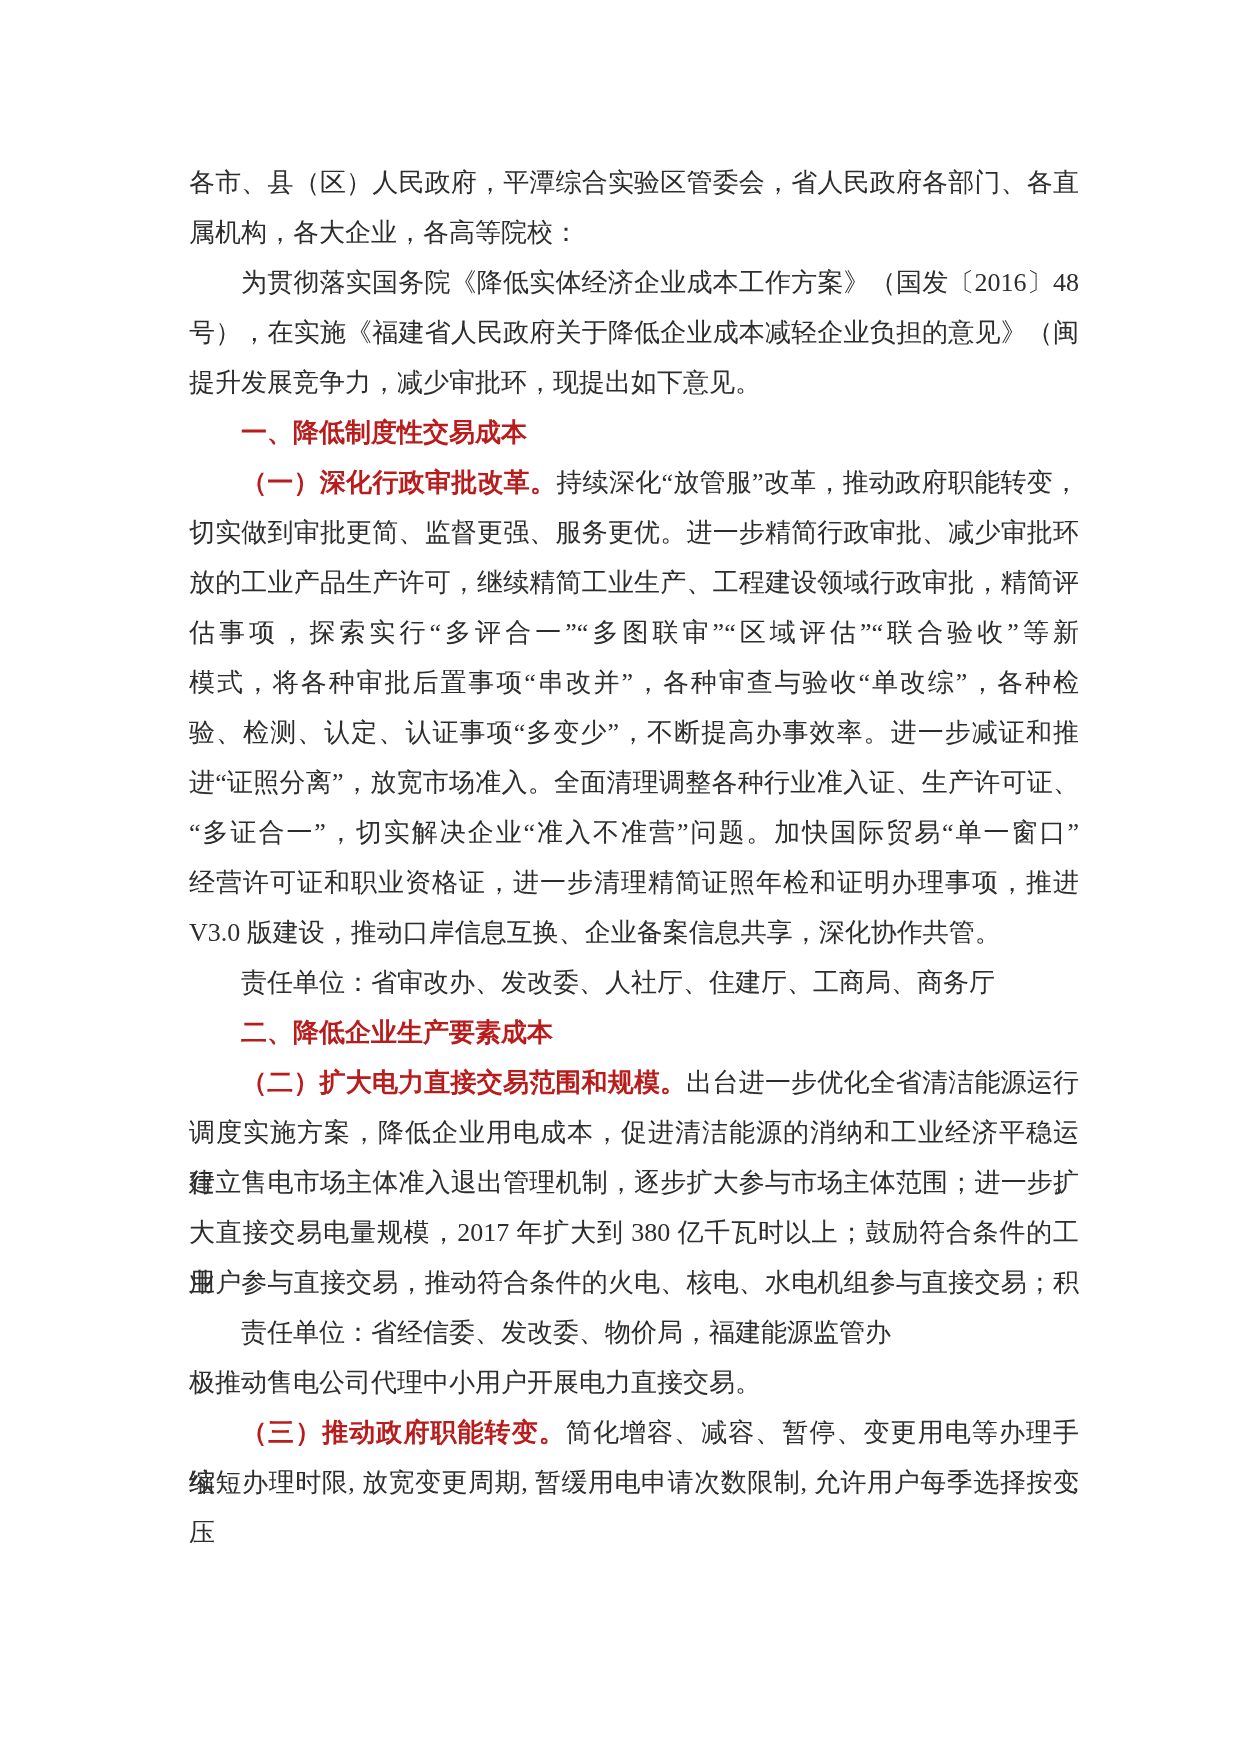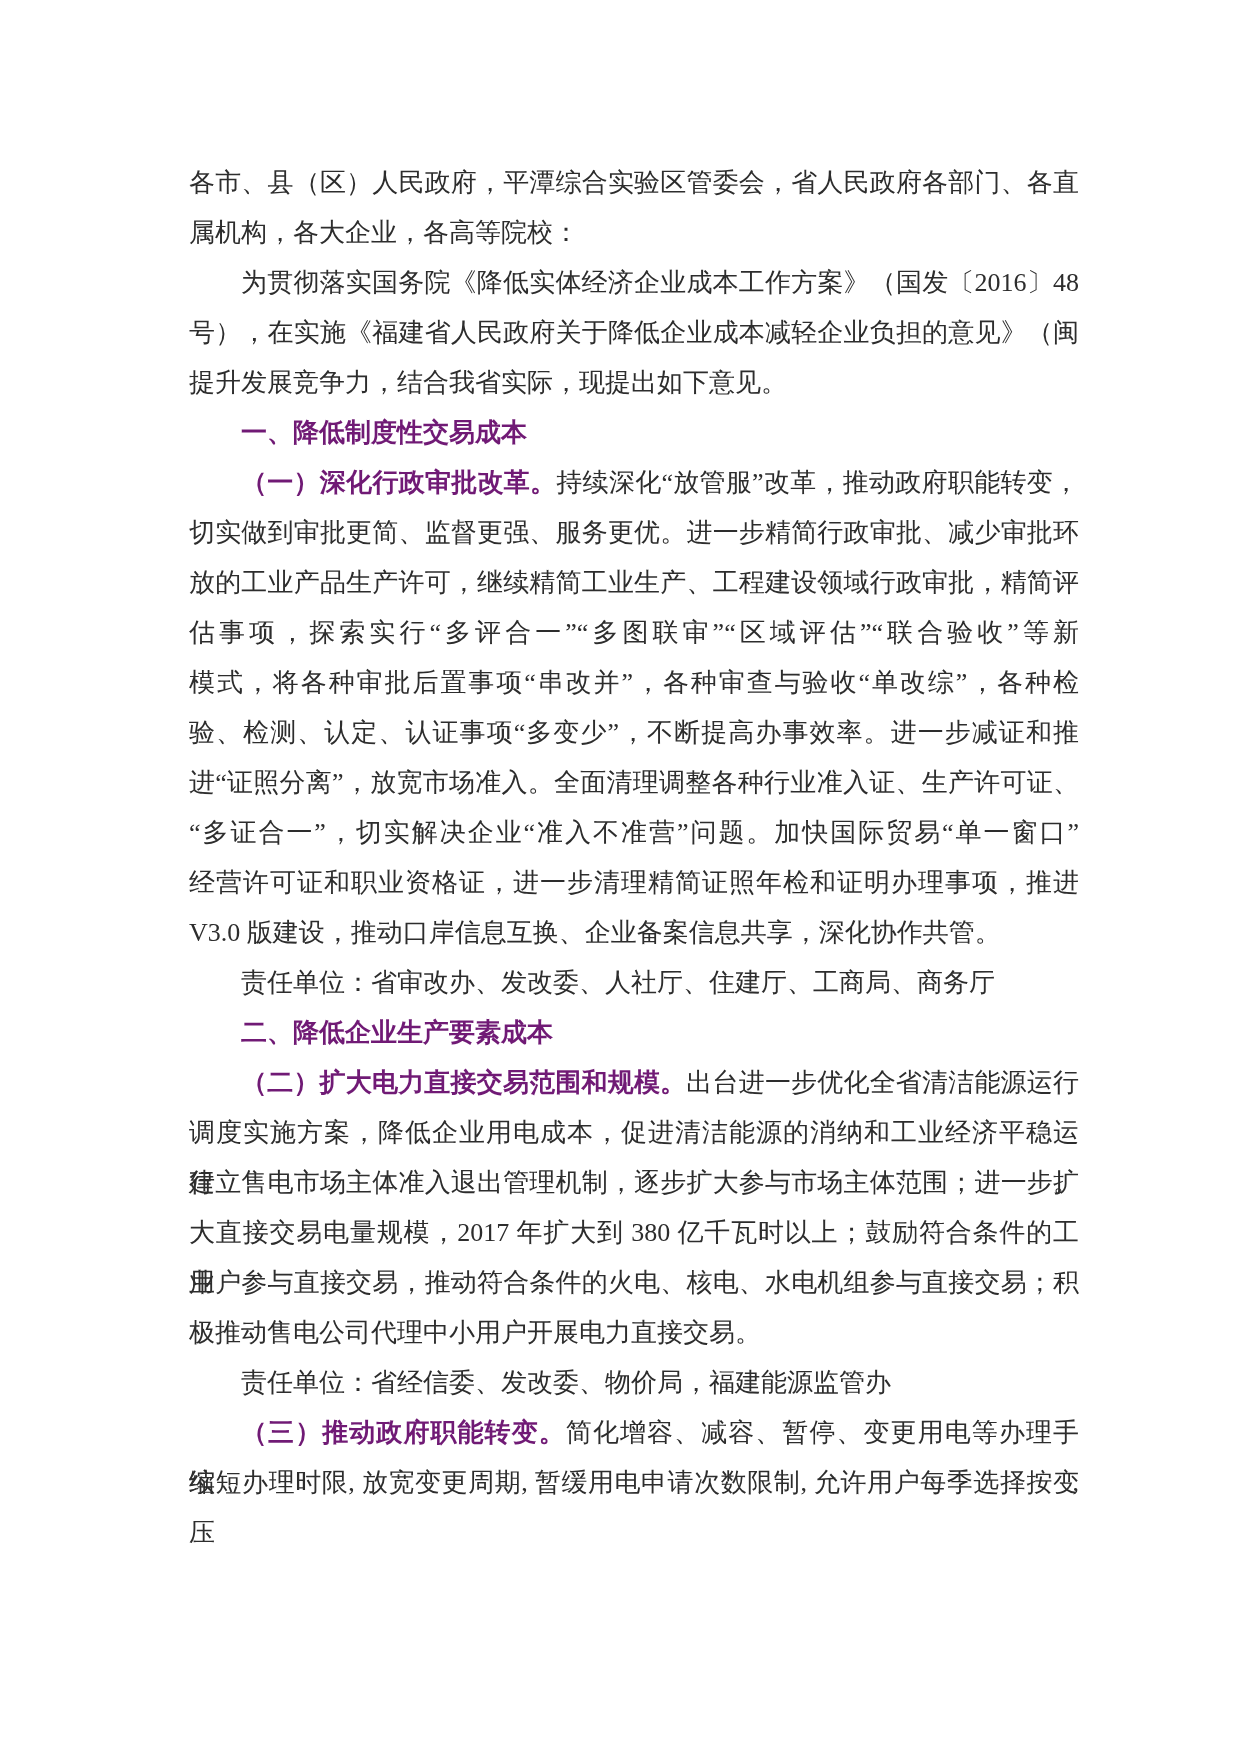--- a/index.html
+++ b/index.html
@@ -33,38 +33,38 @@
   .line.indent {
     text-indent: 52px;
   }
   .line.justify {
     white-space: normal;
     text-align: justify;
     text-align-last: justify;
   }
   .line .line-bold {
     font-weight: 700;
-    color: #701a75;
+    color: #b91c1c;
   }
 </style>
 </head>
 <body>
 
 <div class="page">
   <div class="text-block" id="doc-body" style="color: rgb(45, 45, 45);">
   <div class="line justify"><span class="line-regular">各市、县（区）人民政府，平潭综合实验区管委会，省人民政府各部门、各直</span></div>
 
   <div class="line"><span class="line-regular">属机构，各大企业，各高等院校：</span></div>
 
   <div class="line indent justify"><span class="line-regular">为贯彻落实国务院《降低实体经济企业成本工作方案》（国发〔2016〕48</span></div>
 
   <div class="line justify"><span class="line-regular">号），在实施《福建省人民政府关于降低企业成本减轻企业负担的意见》（闽</span></div>
 
 
-  <div class="line"><span class="line-regular">提升发展竞争力，结合我省实际，现提出如下意见。</span></div>
+  <div class="line"><span class="line-regular">提升发展竞争力，减少审批环，现提出如下意见。</span></div>
 
   <div class="line indent"><span class="line-bold">一、降低制度性交易成本</span></div>
 
   <div class="line indent justify"><span class="line-bold">（一）深化行政审批改革。</span><span class="line-regular">持续深化“放管服”改革，推动政府职能转变，</span></div>
 
   <div class="line justify"><span class="line-regular">切实做到审批更简、监督更强、服务更优。进一步精简行政审批、减少审批环</span></div>
 
 
   <div class="line justify"><span class="line-regular">放的工业产品生产许可，继续精简工业生产、工程建设领域行政审批，精简评</span></div>
 
@@ -89,21 +89,21 @@
   <div class="line indent justify"><span class="line-bold">（二）扩大电力直接交易范围和规模。</span><span class="line-regular">出台进一步优化全省清洁能源运行</span></div>
 
   <div class="line justify"><span class="line-regular">调度实施方案，降低企业用电成本，促进清洁能源的消纳和工业经济平稳运行。</span></div>
 
   <div class="line justify"><span class="line-regular">建立售电市场主体准入退出管理机制，逐步扩大参与市场主体范围；进一步扩</span></div>
 
   <div class="line justify"><span class="line-regular">大直接交易电量规模，2017 年扩大到 380 亿千瓦时以上；鼓励符合条件的工业</span></div>
 
   <div class="line justify"><span class="line-regular">用户参与直接交易，推动符合条件的火电、核电、水电机组参与直接交易；积</span></div>
 
+  <div class="line indent"><span class="line-regular">责任单位：省经信委、发改委、物价局，福建能源监管办</span></div>
+
   <div class="line"><span class="line-regular">极推动售电公司代理中小用户开展电力直接交易。</span></div>
-
-  <div class="line indent"><span class="line-regular">责任单位：省经信委、发改委、物价局，福建能源监管办</span></div>
 
   <div class="line indent justify"><span class="line-bold">（三）推动政府职能转变。</span><span class="line-regular">简化增容、减容、暂停、变更用电等办理手续,</span></div>
 
   <div class="line justify"><span class="line-regular">缩短办理时限, 放宽变更周期, 暂缓用电申请次数限制, 允许用户每季选择按变压</span></div>
 </div>
 </div>
 
 </body></html>

